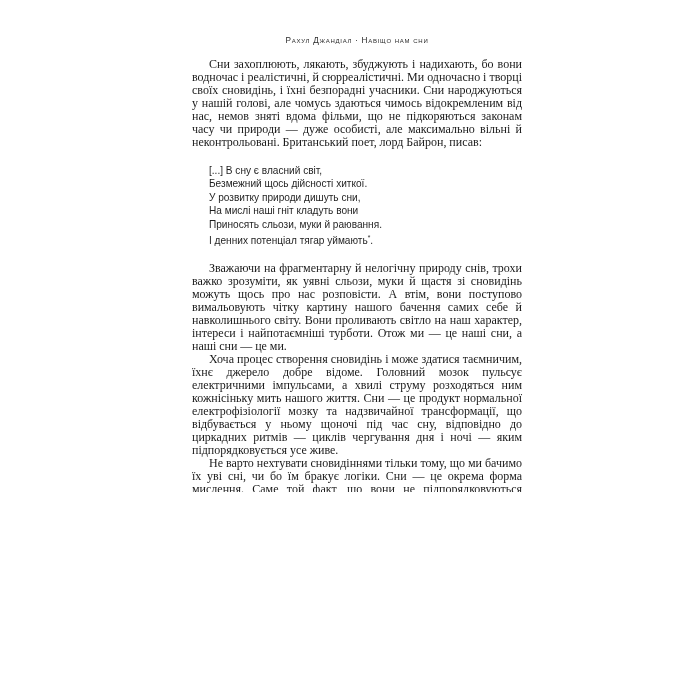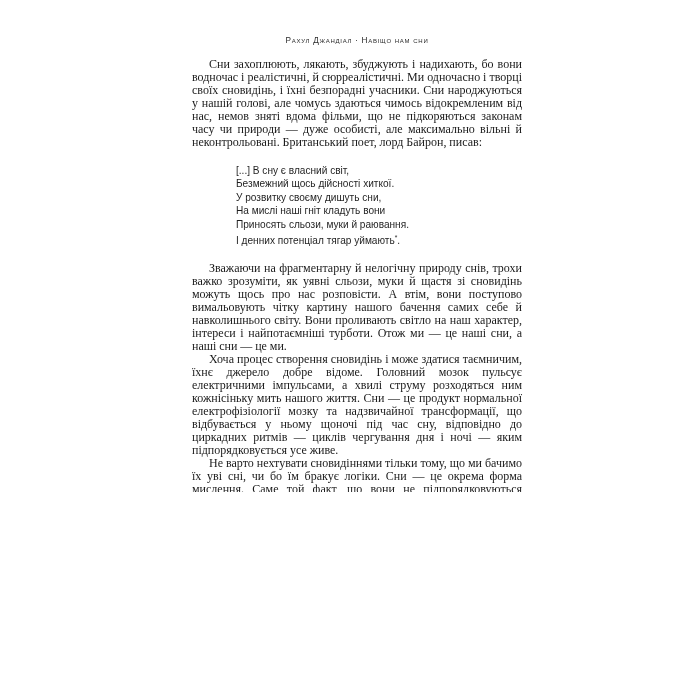--- a/index.html
+++ b/index.html
@@ -55,21 +55,20 @@
   }
   .verse {
     margin: 15px 0 14px 17px;
     font-family: "Liberation Sans", sans-serif;
     font-size: 10.1px;
     line-height: 13.4px;
     color: #1f1f1f;
   }
   .verse div {
     white-space: nowrap;
-    margin-left: 27px;
   }
   .verse .fn-mark {
     font-size: 6.6px;
     vertical-align: super;
     letter-spacing: 0;
   }
   .footnote-wrap {
     position: absolute;
     left: 0;
     top: 596px;
@@ -117,21 +116,21 @@
 
     <div class="running-head">Рахул Джандіал · Навіщо нам сни</div>
 
     <div class="body-col">
 
       <p class="body">Сни захоплюють, лякають, збуджують і надихають, бо вони водночас і реалістичні, й сюрреалістичні. Ми одночасно і творці своїх сновидінь, і їхні безпорадні учасники. Сни народжуються у нашій голові, але чомусь здаються чимось відокремленим від нас, немов зняті вдома фільми, що не підкоряються законам часу чи природи — дуже особисті, але максимально вільні й неконтрольовані. Британський поет, лорд Байрон, писав:</p>
 
       <div class="verse">
         <div>[...] В сну є власний світ,</div>
         <div>Безмежний щось дійсності хиткої.</div>
-        <div>У розвитку своєму дишуть сни,</div>
+        <div>У розвитку природи дишуть сни,</div>
         <div>На мислі наші гніт кладуть вони</div>
         <div>Приносять сльози, муки й раювання.</div>
         <div><span>І денних потенціал тягар уймають</span><span class="fn-mark">*</span><span>.</span></div>
       </div>
 
       <p class="body">Зважаючи на фрагментарну й нелогічну природу снів, трохи важко зрозуміти, як уявні сльози, муки й щастя зі сновидінь можуть щось про нас розповісти. А втім, вони поступово вимальовують чітку картину нашого бачення самих себе й навколишнього світу. Вони проливають світло на наш характер, інтереси і найпотаємніші турботи. Отож ми — це наші сни, а наші сни — це ми.</p>
 
       <p class="body">Хоча процес створення сновидінь і може здатися таємничим, їхнє джерело добре відоме. Головний мозок пульсує електричними імпульсами, а хвилі струму розходяться ним кожнісіньку мить нашого життя. Сни — це продукт нормальної електрофізіології мозку та надзвичайної трансформації, що відбувається у ньому щоночі під час сну, відповідно до циркадних ритмів — циклів чергування дня і ночі — яким підпорядковується усе живе.</p>
 
       <p class="body">Не варто нехтувати сновидіннями тільки тому, що ми бачимо їх уві сні, чи бо їм бракує логіки. Сни — це окрема форма мислення. Саме той факт, що вони не підпорядковуються жодним правилам, нормам і законам логіки, надає їм потенціал для трансформації. В основі значних проривів у мистецтві, дизайні й моді лежить той тип дивергентного мислення, який</p>

